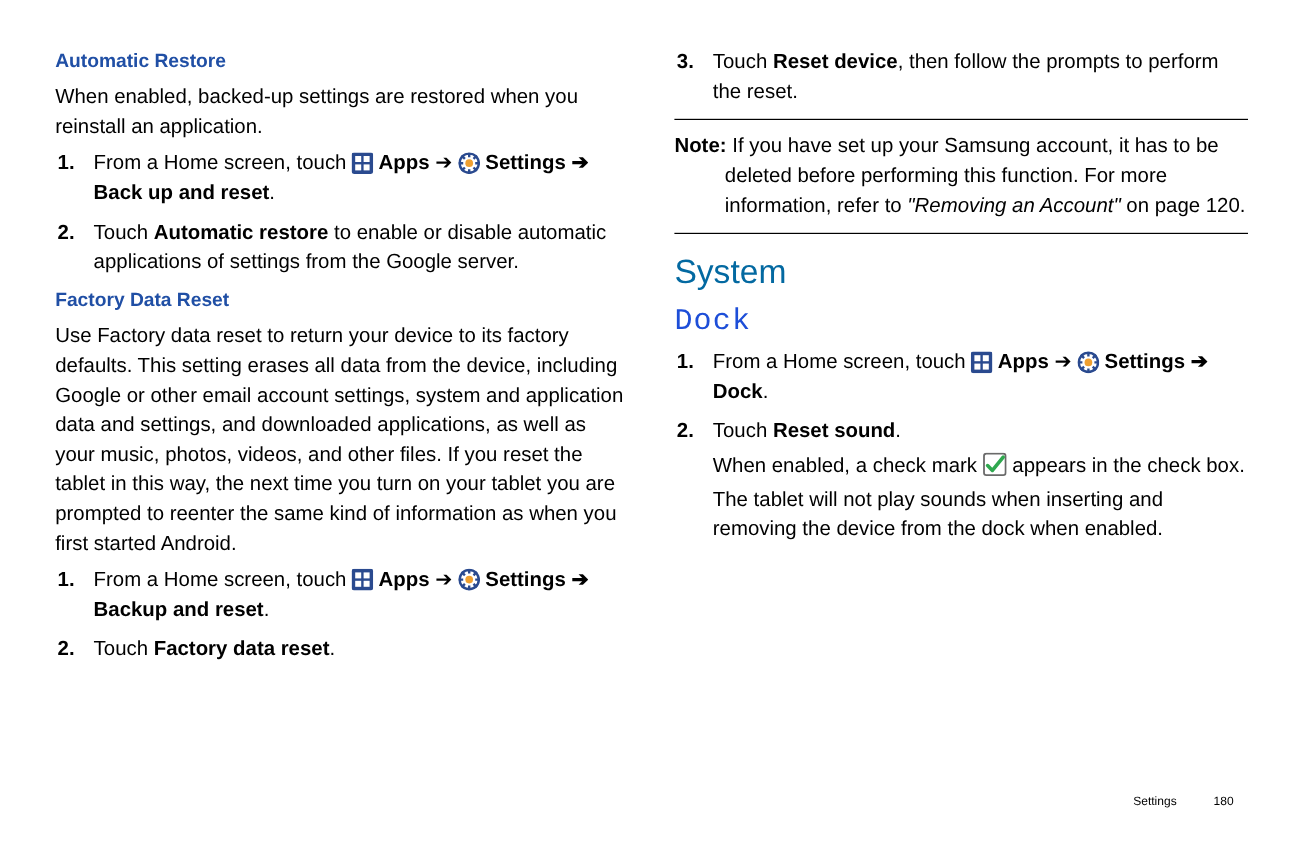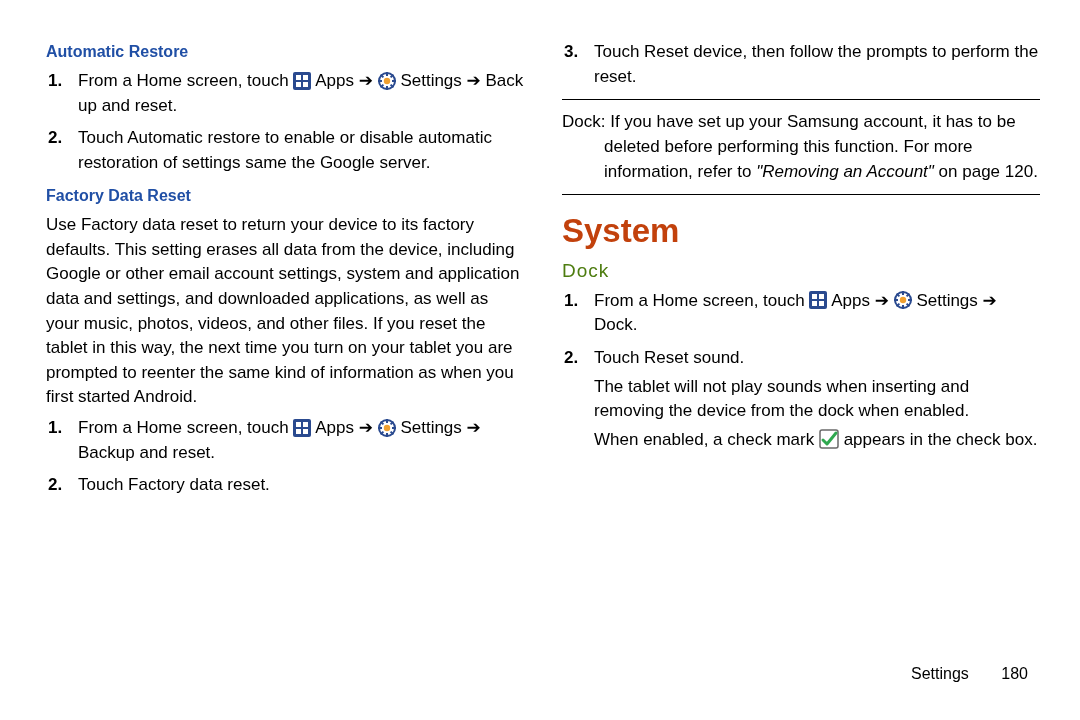--- a/index.html
+++ b/index.html
@@ -17,67 +17,68 @@
   .h3 {
     font-family: Verdana, Arial, sans-serif;
     font-weight: bold;
     font-size: 16px;
     color: #204fa5;
     margin-top: 4px;
     margin-bottom: 6px;
   }
   .h1 {
     font-family: Verdana, Arial, sans-serif;
-    font-weight: bold;
-    font-size: 33px;
-    color: #c2410c;
+    font-weight: normal;
+    font-size: 28px;
+    color: #0369a1;
     margin-top: 12px;
     margin-bottom: 2px;
   }
   .h2 {
-    font-family: Liberation Sans, sans-serif;
-    font-size: 19px;
-    color: #4d7c0f;
+    font-family: Liberation Mono, monospace;
+    font-size: 25px;
+    color: #1d4ed8;
     letter-spacing: 1px;
     margin-bottom: 4px;
   }
   p { margin-bottom: 6px; }
   ol.steps { list-style: none; padding-left: 24px; margin: 4px 0 8px 0; }
   ol.steps > li { position: relative; margin-bottom: 8px; padding-left: 8px; }
   ol.steps > li .num {
     position: absolute;
     left: -22px;
     top: 0;
     font-weight: bold;
   }
-  .b { font-weight: normal; }
+  .b { font-weight: bold; }
   .i { font-style: italic; }
   .arrow { font-family: Arial; }
   hr.rule { border: 0; border-top: 1.5px solid #000; margin: 10px 0 10px 0; }
   .note-block { padding-left: 0; }
   .note-hang { padding-left: 42px; text-indent: -42px; margin-bottom: 6px; }
   .footer {
     text-align: right;
-    font-size: 16px;
+    font-size: 10px;
     margin-top: 6px;
     padding-right: 12px;
   }
   .footer .pgnum { display: inline-block; margin-left: 28px; }
   .icon { display: inline-block; vertical-align: middle; position: relative; top:-1px; }
   svg { display: block; }
   .sub { margin-top: 4px; }
 </style>
 </head>
 <body>
 
 <div class="cols">
 
   <div class="col">
 
     <div class="h3">Automatic Restore</div>
+    <p>When enabled, backed-up settings are restored when you reinstall an application.</p>
 
     <ol class="steps">
       <li>
         <span class="num">1.</span>
         <span>From a Home screen, touch </span><span class="icon"><svg width="18" height="18">
               <rect x="0" y="0" width="18" height="18" rx="2" fill="#2a4a8f"></rect>
               <g fill="#fff">
                 <rect x="3" y="3" width="5" height="5"></rect>
                 <rect x="10" y="3" width="5" height="5"></rect>
                 <rect x="3" y="10" width="5" height="5"></rect>
@@ -93,21 +94,21 @@
                 <line x1="2.6" y1="2.6" x2="5.4" y2="5.4"></line>
                 <line x1="12.6" y1="12.6" x2="15.4" y2="15.4"></line>
                 <line x1="15.4" y1="2.6" x2="12.6" y2="5.4"></line>
                 <line x1="5.4" y1="12.6" x2="2.6" y2="15.4"></line>
               </g>
               <circle cx="9" cy="9" r="3.2" fill="#f0a030"></circle>
             </svg></span><span class="b"> Settings </span><span class="b">➔ Back up and reset</span><span>.</span>
       </li>
       <li>
         <span class="num">2.</span>
-        <span>Touch </span><span class="b">Automatic restore</span><span> to enable or disable automatic restoration of settings same the Google server.</span>
+        <span>Touch </span><span class="b">Automatic restore</span><span> to enable or disable automatic applications of settings from the Google server.</span>
       </li>
     </ol>
 
     <div class="h3">Factory Data Reset</div>
     <p>Use Factory data reset to return your device to its factory defaults. This setting erases all data from the device, including Google or other email account settings, system and application data and settings, and downloaded applications, as well as your music, photos, videos, and other files. If you reset the tablet in this way, the next time you turn on your tablet you are prompted to reenter the same kind of information as when you first started Android.</p>
 
     <ol class="steps">
       <li>
         <span class="num">1.</span>
         <span>From a Home screen, touch </span><span class="icon"><svg width="18" height="18">
@@ -142,21 +143,21 @@
 
   <div class="col">
     <ol class="steps">
       <li>
         <span class="num">3.</span>
         <span>Touch </span><span class="b">Reset device</span><span>, then follow the prompts to perform the reset.</span>
       </li>
     </ol>
     <hr class="rule">
     <div class="note-block">
-      <p class="note-hang"><span class="b">Dock:</span><span> If you have set up your Samsung account, it has to be deleted before performing this function. For more information, refer to </span><span class="i">"Removing an Account"</span><span>  on page 120.</span></p>
+      <p class="note-hang"><span class="b">Note:</span><span> If you have set up your Samsung account, it has to be deleted before performing this function. For more information, refer to </span><span class="i">"Removing an Account"</span><span>  on page 120.</span></p>
     </div>
     <hr class="rule">
 
     <div class="h1">System</div>
     <div class="h2">Dock</div>
 
     <ol class="steps">
       <li>
         <span class="num">1.</span>
         <span>From a Home screen, touch </span><span class="icon"><svg width="18" height="18">
@@ -178,27 +179,27 @@
                 <line x1="12.6" y1="12.6" x2="15.4" y2="15.4"></line>
                 <line x1="15.4" y1="2.6" x2="12.6" y2="5.4"></line>
                 <line x1="5.4" y1="12.6" x2="2.6" y2="15.4"></line>
               </g>
               <circle cx="9" cy="9" r="3.2" fill="#f0a030"></circle>
             </svg></span><span class="b"> Settings </span><span class="b">➔ Dock</span><span>.</span>
       </li>
       <li>
         <span class="num">2.</span>
         <span>Touch </span><span class="b">Reset sound</span><span>.</span>
-        <div class="sub">The tablet will not play sounds when inserting and removing the device from the dock when enabled.</div>
         <div class="sub">
           <span>When enabled, a check mark </span><span class="icon"><svg width="20" height="20">
                 <rect x="1" y="1" width="18" height="18" rx="2" fill="#fff" stroke="#6a6a6a" stroke-width="1.5"></rect>
                 <path d="M4 11 L8 15 L17 4" fill="none" stroke="#2fa84f" stroke-width="3" stroke-linecap="round" stroke-linejoin="round"></path>
               </svg></span><span> appears in the check box.</span>
         </div>
+        <div class="sub">The tablet will not play sounds when inserting and removing the device from the dock when enabled.</div>
       </li>
     </ol>
   </div>
 </div>
 
 <div class="footer">
   <span>Settings</span>
   <span class="pgnum">180</span>
 </div>
 

